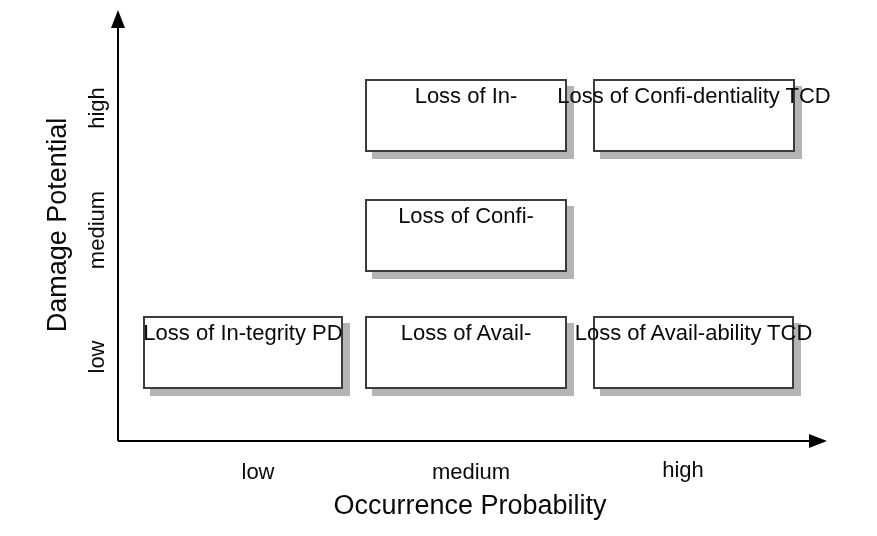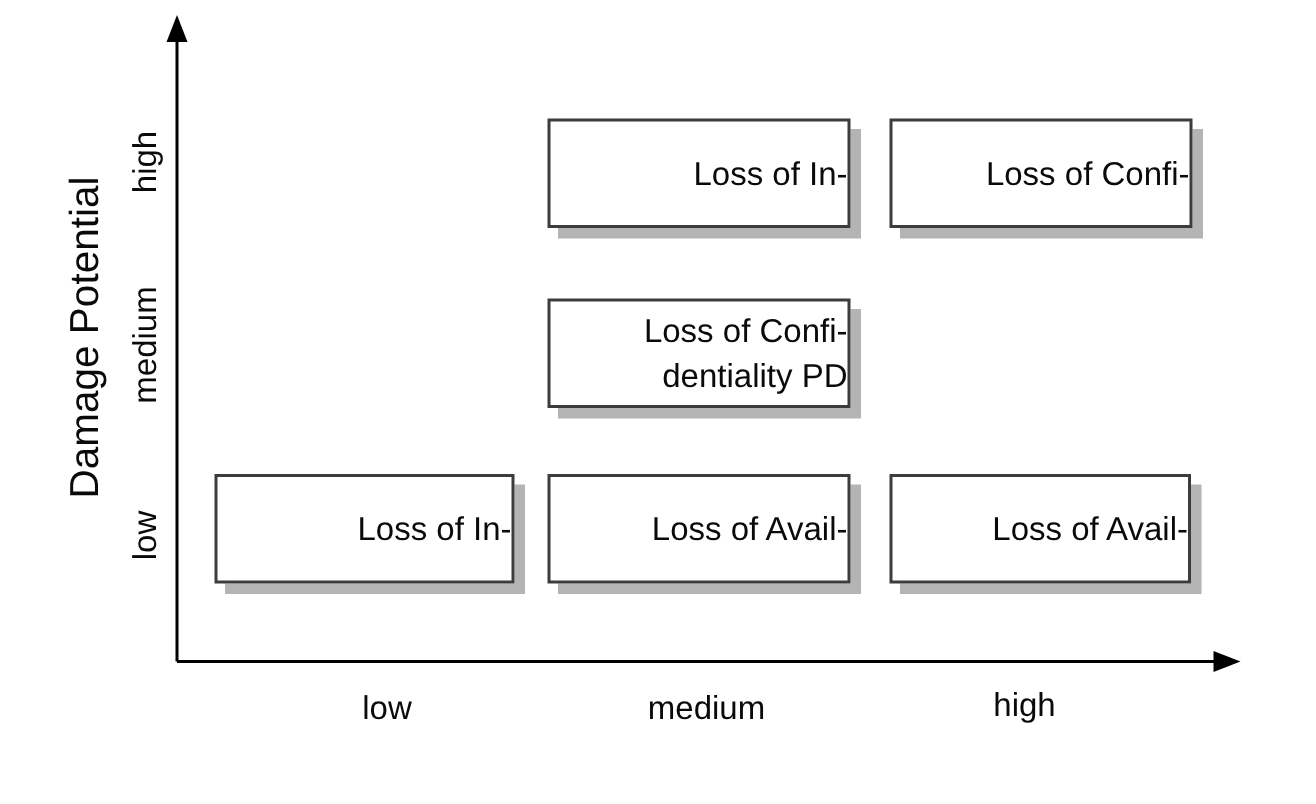--- a/index.html
+++ b/index.html
@@ -73,22 +73,22 @@
   #y-tick-medium { left: 97px; top: 230px; }
   #y-tick-low    { left: 97px; top: 357px; }
   
   .node-box {
     position: absolute;
     box-sizing: border-box;
     background: #ffffff;
     border: 2px solid #3c3c3c;
     box-shadow: 7px 7px 0 0 #b4b4b4;
     display: flex;
-    flex-direction: column;
-    align-items: flex-end;
+    flex-direction: row;
+    align-items: flex-start;
     justify-content: center;
     text-align: center;
     font-size: 22px;
     line-height: 30px;
     white-space: nowrap;
   }
   #box-integrity-tcd       { left: 365px; top: 79px;  width: 202px; height: 73px; }
   #box-confidentiality-tcd { left: 593px; top: 79px;  width: 202px; height: 73px; }
   #box-confidentiality-pd  { left: 365px; top: 199px; width: 202px; height: 73px; }
   #box-integrity-pd        { left: 143px; top: 316px; width: 200px; height: 73px; }
@@ -98,48 +98,51 @@
 </head>
 <body>
 
 <div id="figure">
 
   <div id="y-axis-line" class="axis-line"></div>
   <div id="y-axis-arrow" class="arrowhead"></div>
   <div id="x-axis-line" class="axis-line"></div>
   <div id="x-axis-arrow" class="arrowhead"></div>
 
+  <div id="x-axis-label" class="axis-label">Occurrence Probability</div>
   <div id="y-axis-label" class="axis-label vertical">Damage Potential</div>
 
   <div id="x-tick-low" class="tick-label">low</div>
   <div id="x-tick-medium" class="tick-label">medium</div>
   <div id="x-tick-high" class="tick-label">high</div>
 
   <div id="y-tick-high" class="tick-label vertical">high</div>
   <div id="y-tick-medium" class="tick-label vertical">medium</div>
   <div id="y-tick-low" class="tick-label vertical">low</div>
 
   <div id="box-integrity-tcd" class="node-box">
     <span>Loss of In-</span>
   </div>
 
   <div id="box-confidentiality-tcd" class="node-box">
     <span>Loss of Confi-</span>
+    <span>dentiality TCD</span>
   </div>
 
   <div id="box-confidentiality-pd" class="node-box">
     <span>Loss of Confi-</span>
-    <span>dentiality PD</span>
   </div>
 
   <div id="box-integrity-pd" class="node-box">
     <span>Loss of In-</span>
+    <span>tegrity PD</span>
   </div>
 
   <div id="box-availability-pd" class="node-box">
     <span>Loss of Avail-</span>
   </div>
 
   <div id="box-availability-tcd" class="node-box">
     <span>Loss of Avail-</span>
+    <span>ability TCD</span>
   </div>
 
 </div>
 
 </body></html>

